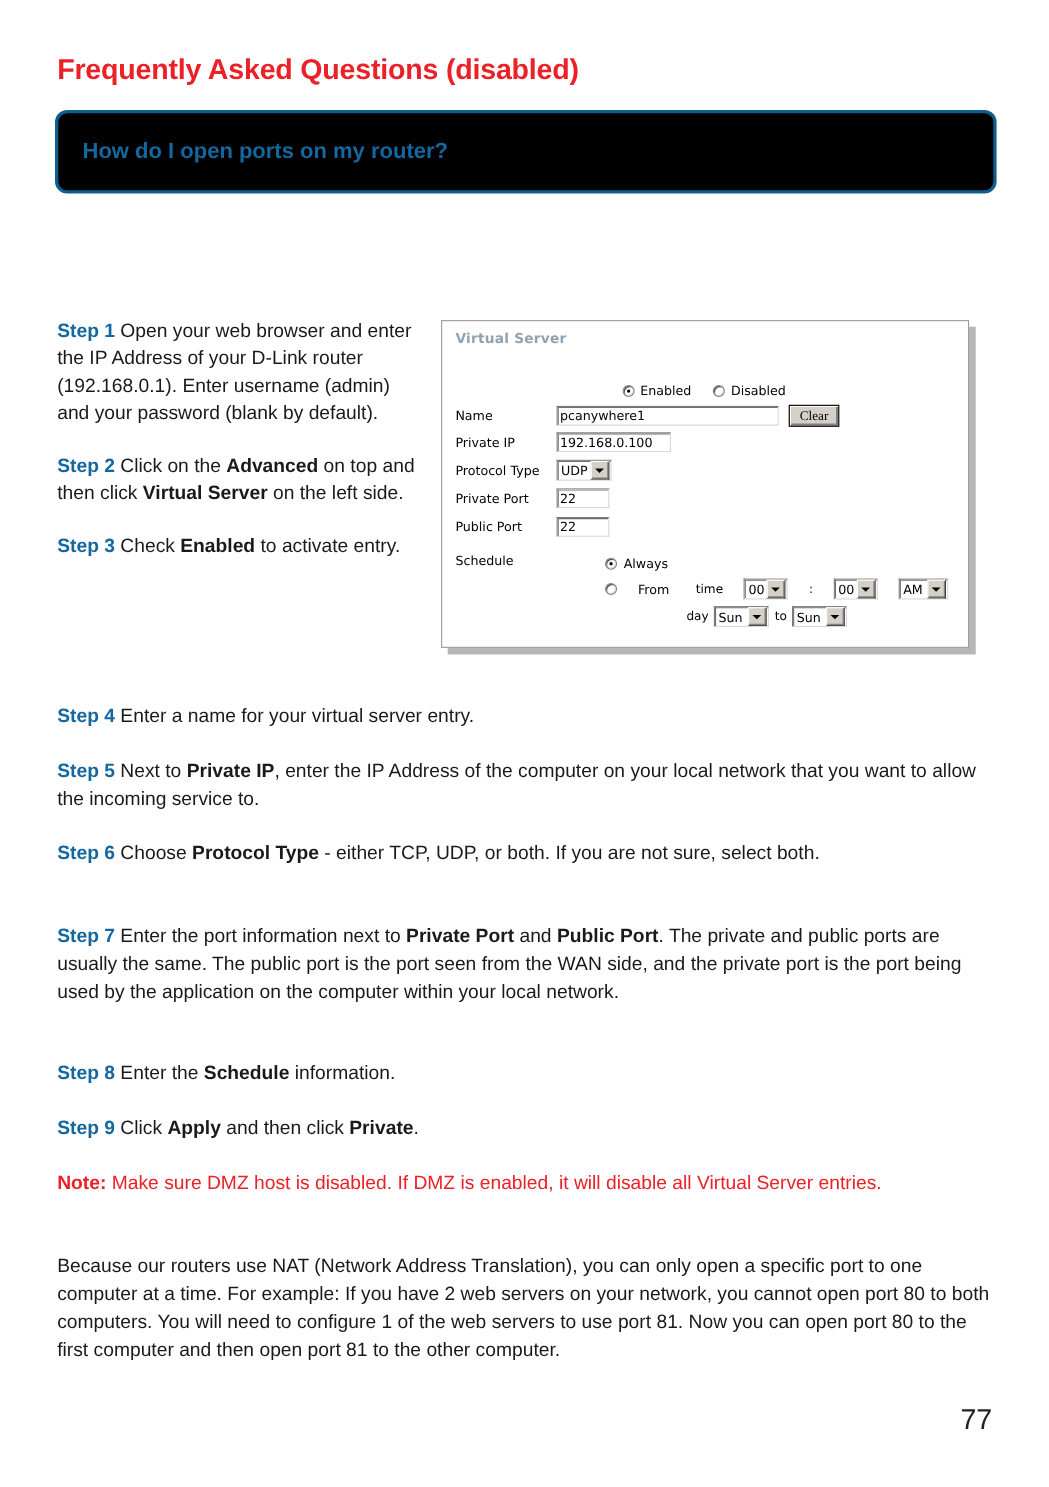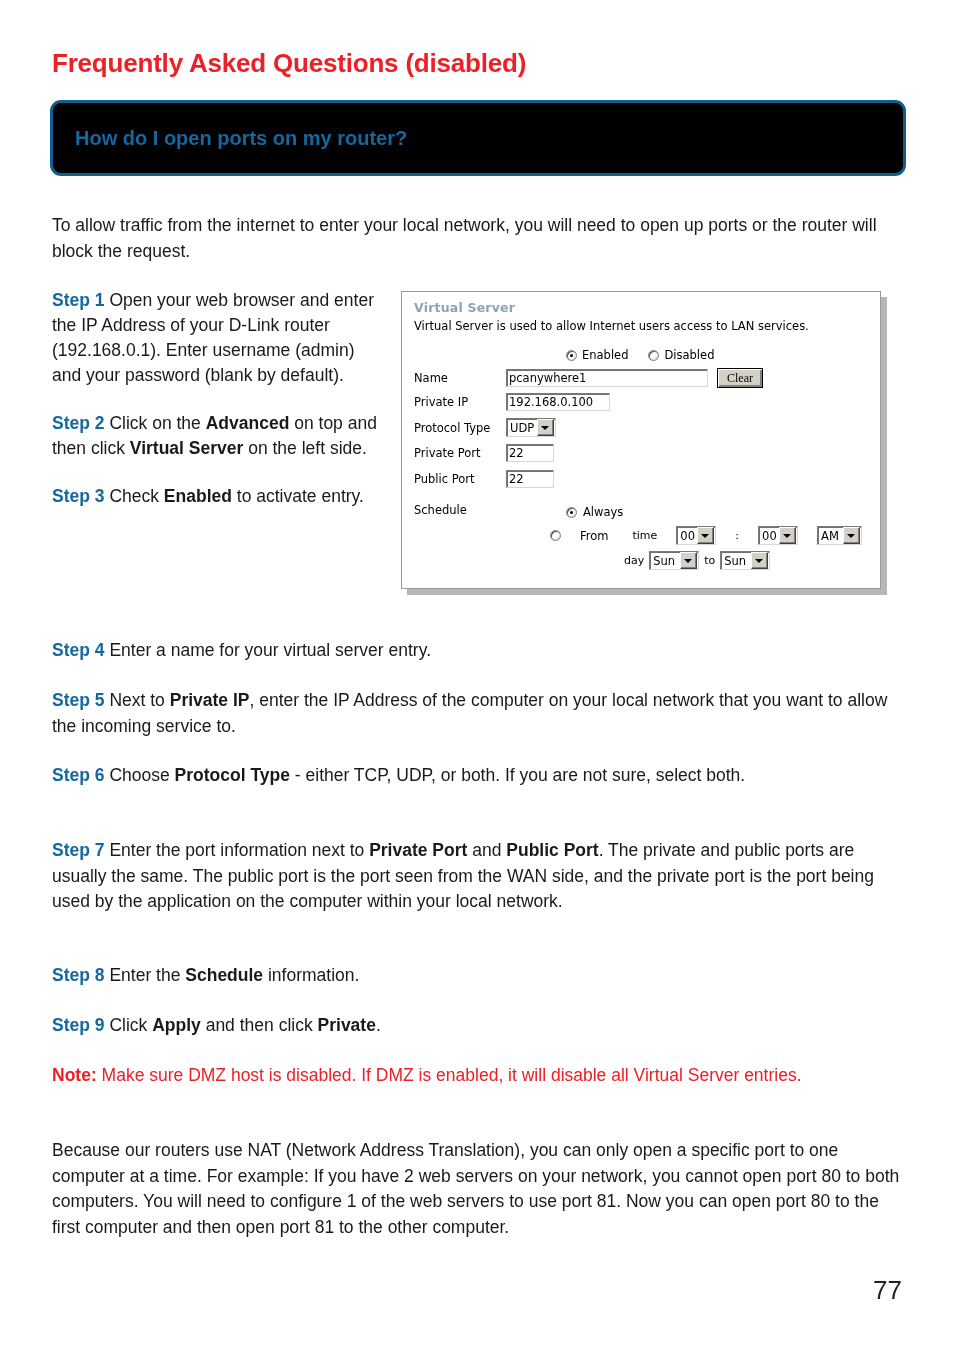--- a/index.html
+++ b/index.html
@@ -258,21 +258,21 @@
     content: "";
     position: absolute;
     left: 3px; top: 6px;
     border-left: 4px solid transparent;
     border-right: 4px solid transparent;
     border-top: 4px solid #000;
   }
 
   .sched-always {
     position: absolute;
-    left: 164px; top: 213px;
+    left: 148px; top: 213px;
     display: flex; align-items: center; gap: 6px;
   }
   .sched-from {
     position: absolute;
     left: 148px; top: 234px;
     display: flex; align-items: center; gap: 19px;
     white-space: nowrap;
   }
   .sched-day {
     position: absolute;
@@ -286,21 +286,20 @@
 <body>
 
 <div class="page">
 
   <div class="page-title">Frequently Asked Questions (disabled)</div>
 
   <div class="question-box">
     <div class="question-text">How do I open ports on my router?</div>
   </div>
 
-  <div class="intro">To allow traffic from the internet to enter your local network, you will need to open up ports or the router will block the request.</div>
 
   <div class="step-col">
 
     <div class="para">
       <span class="step-label">Step 1</span><span> Open your web browser and enter the IP Address of your D-Link router (192.168.0.1). Enter username (admin) and your password (blank by default).</span>
     </div>
 
     <div class="para">
       <span class="step-label">Step 2</span><span> Click on the </span><b>Advanced</b><span> on top and then click </span><b>Virtual Server</b><span> on the left side.</span>
     </div>
@@ -309,21 +308,20 @@
       <span class="step-label">Step 3</span><span> Check </span><b>Enabled</b><span> to activate entry.</span>
     </div>
 
   </div>
 
   <div class="shot-wrap">
     <div class="shot-shadow"></div>
     <div class="shot">
 
       <div class="shot-title">Virtual Server</div>
-      <div class="shot-sub">Virtual Server is used to allow Internet users access to LAN services.</div>
 
       <div class="radio-row-top">
         <span class="radio on"></span>
         <span class="rlabel">Enabled</span>
         <span class="gap"></span>
         <span class="radio"></span>
         <span class="rlabel">Disabled</span>
       </div>
 
       <div class="frow" style="top:76px;">

